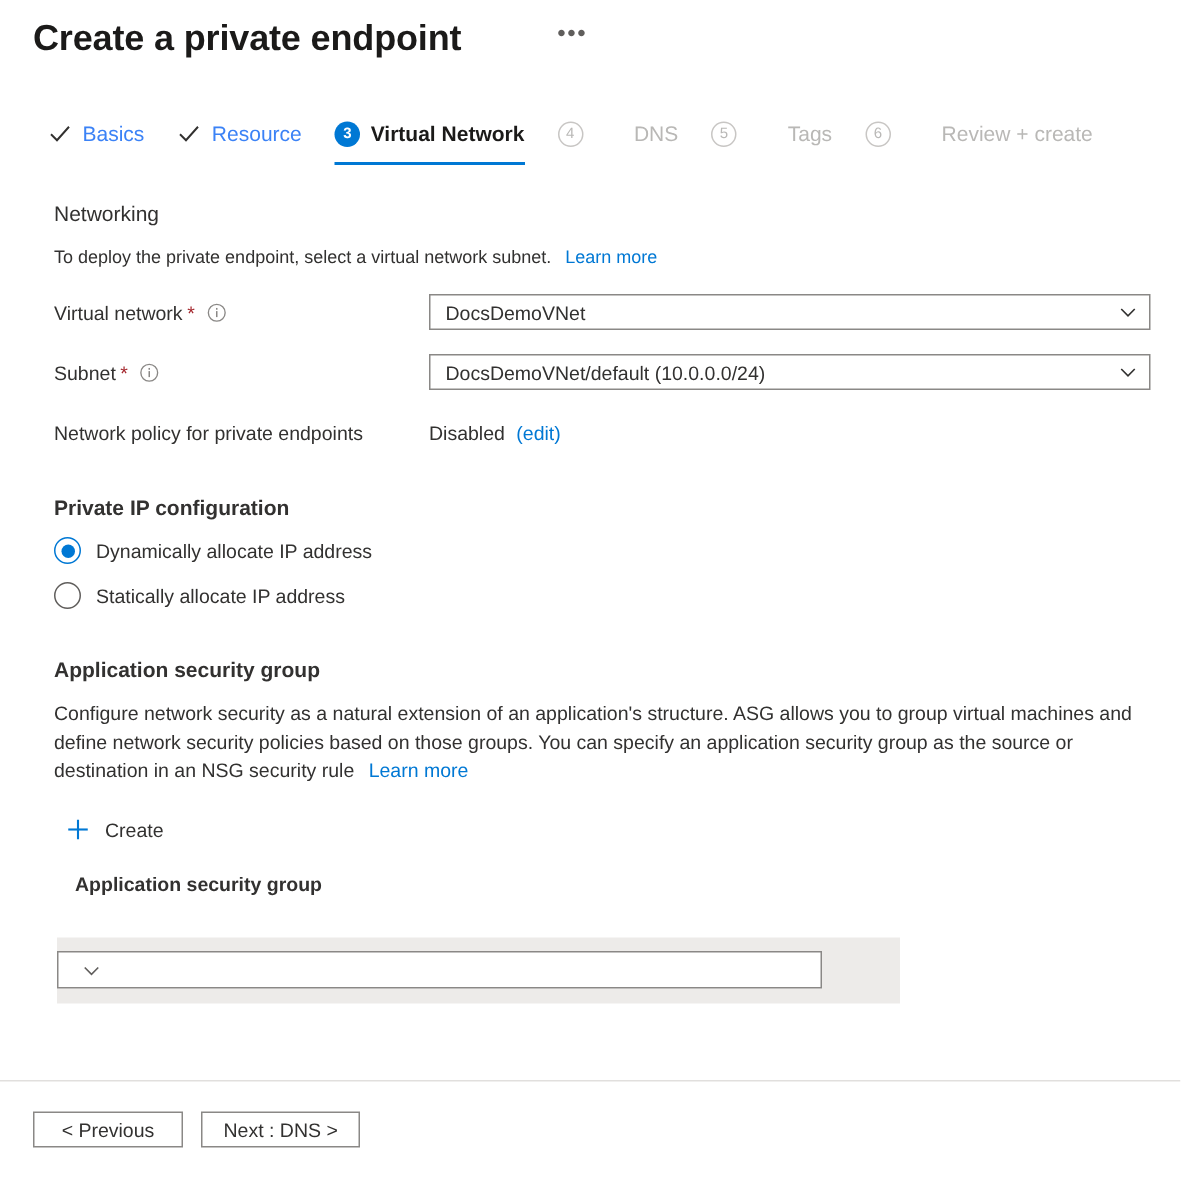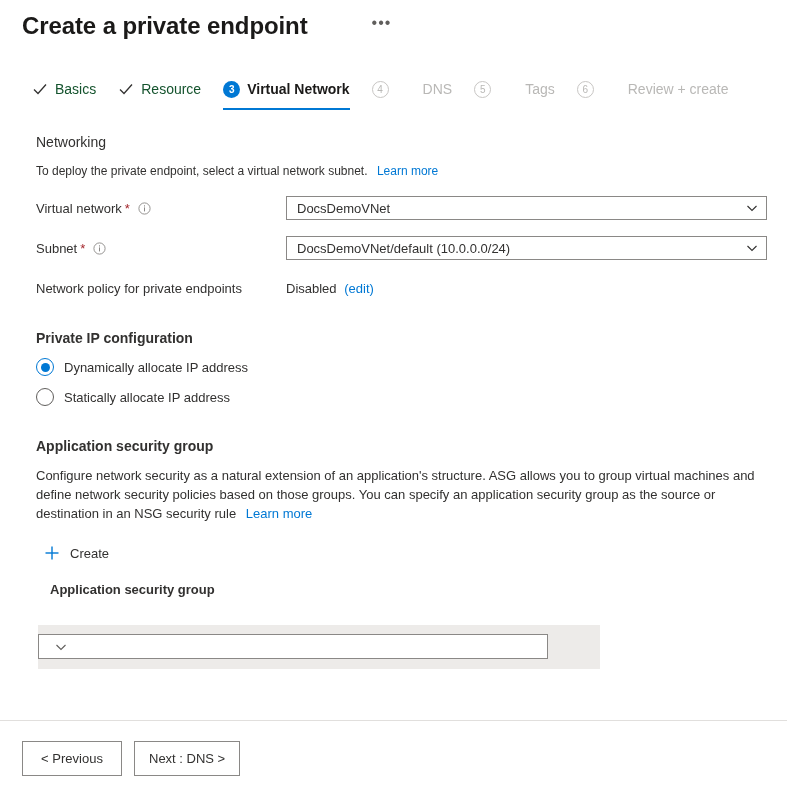--- a/index.html
+++ b/index.html
@@ -58,21 +58,21 @@
     margin-right: 22px;
     padding-bottom: 5px;
     cursor: pointer;
     position: relative;
     white-space: nowrap;
   }
   .tab .tab-label {
     font-size: 14px;
     line-height: 16px;
   }
-  .tab.done .tab-label { color: #14532d; }
+  .tab.done .tab-label { color: #3b82f6; }
   .tab.active .tab-label { color: #1b1a19; font-weight: 600; }
   .tab.todo .tab-label { color: #b9b8b6; padding-left: 27px; }
 
   .check-icon {
     width: 16px;
     height: 16px;
     margin-right: 7px;
     display: inline-block;
   }
   .check-icon svg { display: block; }
@@ -285,21 +285,21 @@
     background: #e1dfdd;
   }
   .footer {
     position: absolute;
     top: 741px;
     left: 22px;
     display: flex;
     align-items: center;
   }
   .btn {
-    height: 35px;
+    height: 24px;
     min-width: 100px;
     border: 1px solid #8a8886;
     background: #ffffff;
     color: #323130;
     font-size: 13px;
     font-family: "Liberation Sans", sans-serif;
     cursor: pointer;
     margin-right: 12px;
     padding: 4px 14px;
     box-sizing: border-box;

